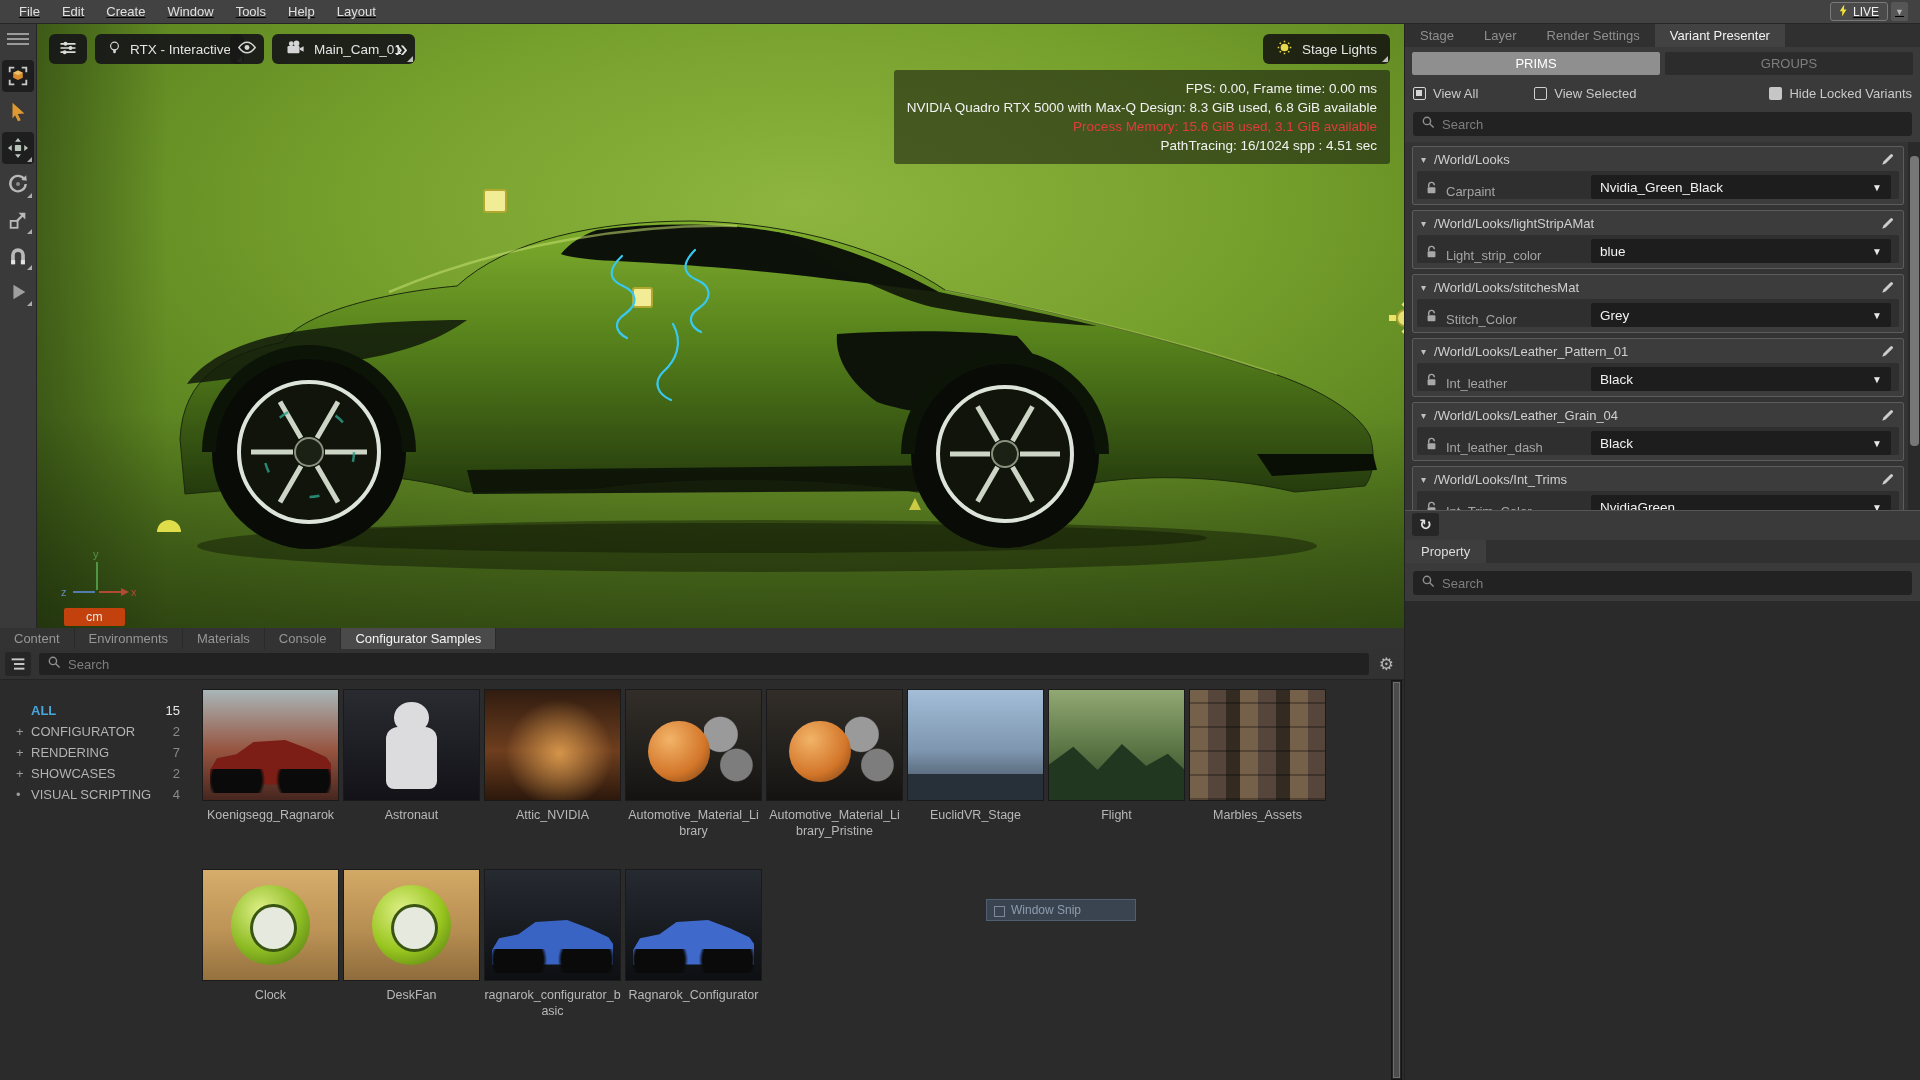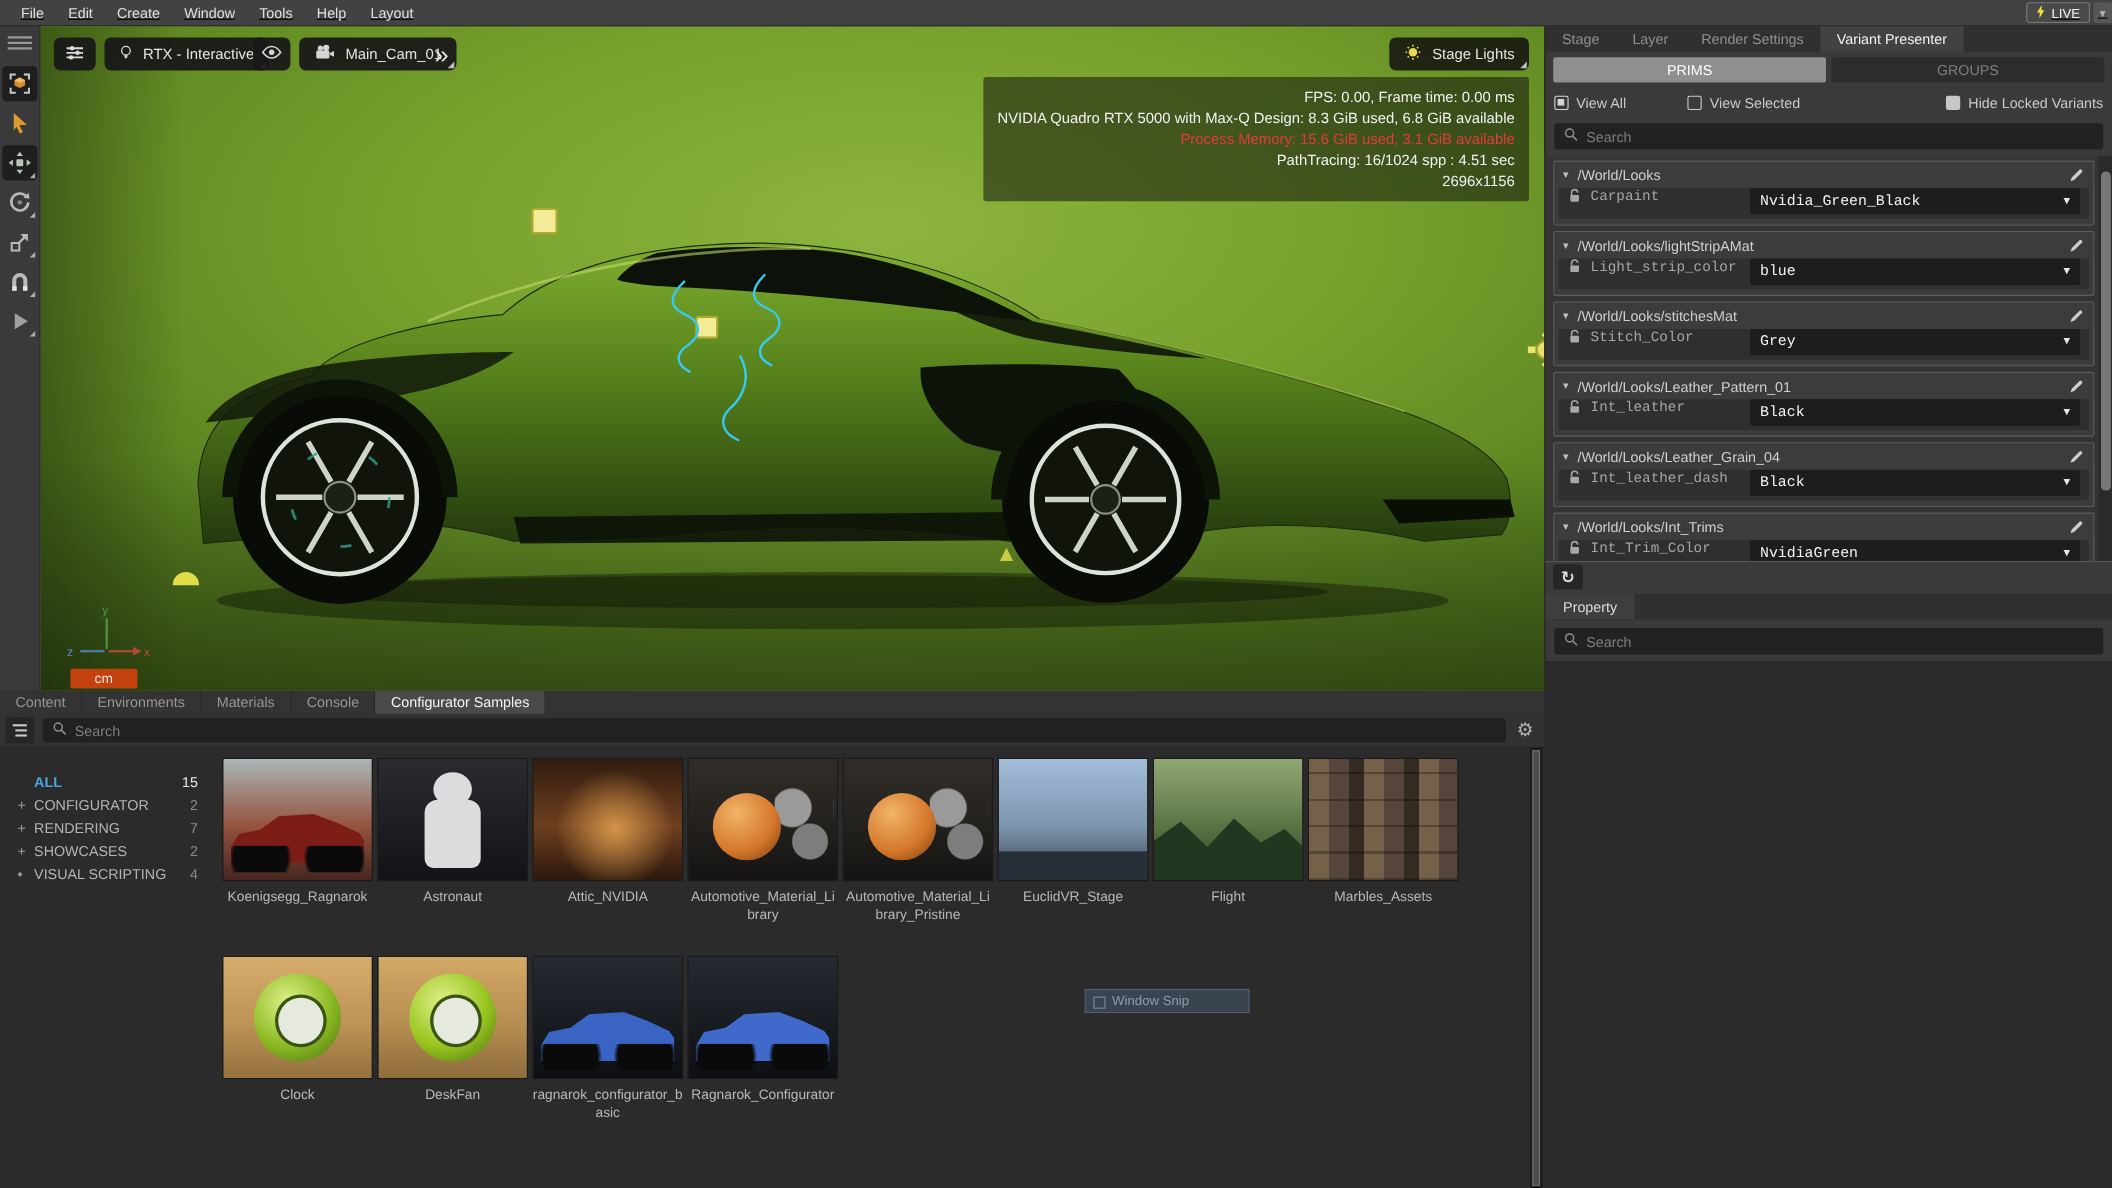--- a/index.html
+++ b/index.html
@@ -5,21 +5,21 @@
   * { margin:0; padding:0; box-sizing:border-box; }
   html,body { width:1920px; height:1080px; overflow:hidden; background:#2b2b2b;
     font-family:"Liberation Sans","DejaVu Sans",sans-serif; }
   #app { position:relative; width:1920px; height:1080px; }
 
   
   #menu-bar { position:absolute; left:0; top:0; width:1920px; height:24px;
     background:#424242; border-bottom:1px solid #262626; display:flex; align-items:center;text-decoration:underline; }
   #menu-items { display:flex; gap:4px; padding-left:10px; }
   .menu-item { color:#e0e0e0; font-size:13px; padding:3px 9px; cursor:default; }
-  #live-area { margin-left:auto; display:flex; align-items:center; gap:3px; padding-right:0; }
+  #live-area { margin-left:auto; display:flex; align-items:center; gap:3px; padding-right:12px; }
   #live-btn { display:flex; align-items:center; gap:5px; border:1px solid #7a7a7a; border-radius:3px;
     background:#4a4a4a; height:19px; padding:0 8px; color:#f2f2f2; font-size:12px; }
   #live-chevron { width:17px; height:19px; background:#565656; border-radius:2px; color:#b5b5b5;
     font-size:9px; display:flex; align-items:center; justify-content:center; }
 
   
   #left-toolbar { position:absolute; left:0; top:24px; width:37px; height:604px;
     background:#3a3a3a; border-right:1px solid #252525; display:flex; flex-direction:column; align-items:center; }
   #hamburger { width:22px; margin:6px 0 10px; }
   #hamburger div { height:2px; background:#9a9a9a; margin:3px 0; }
@@ -69,21 +69,21 @@
     gap:7px; padding:0 8px; margin:8px 8px 0; }
   .search-input { flex:1; background:transparent; border:none; outline:none; color:#bbb; font-size:13px;
     font-family:"Liberation Sans","DejaVu Sans",sans-serif; }
   .search-input::placeholder { color:#7e7e7e; }
   #variant-list { position:relative; height:368px; margin-top:6px; overflow:hidden; background:#343434; }
   .vcard { margin:4px 16px 5px 7px; border:1px solid #5c5c5c; background:#3c3c3c; border-radius:2px; }
   .vhead { height:24px; display:flex; align-items:center; gap:8px; padding:0 8px; }
   .vchev { color:#c0c0c0; font-size:10px; }
   .vpath { color:#cfcfcf; font-size:13px; }
   .vpencil { margin-left:auto; display:flex; }
-  .vrow { margin:0 4px 5px; height:28px; background:#2f2f2f; border-radius:2px; display:flex; align-items:flex-start; padding:0 8px; gap:8px;font-family:Liberation Mono, monospace; }
+  .vrow { margin:0 4px 5px; height:28px; background:#2f2f2f; border-radius:2px; display:flex; align-items:flex-end; padding:0 8px; gap:8px; }
   .vname { color:#a5a5a5; font-size:13px; }
   .vdd { margin-left:auto; width:300px; height:24px; background:#1d1d1d; border-radius:2px;
     display:flex; align-items:center; padding:0 9px; }
   .vval { color:#f2f2f2; font-size:13.5px; }
   .varrow { margin-left:auto; color:#e8e8e8; font-size:10px; }
   #v-scroll-track { position:absolute; right:0; top:0; width:12px; height:100%; background:#2a2a2a; }
   #v-scroll-thumb { position:absolute; right:1px; top:14px; width:9px; height:290px; background:#777; border-radius:4px; }
   #refresh-row { height:28px; display:flex; align-items:center; border-top:1px solid #555; }
   #refresh-btn { width:27px; height:23px; margin-left:7px; background:#262626; border-radius:3px;
     color:#dedede; font-size:15px; display:flex; align-items:center; justify-content:center; font-weight:bold; }
@@ -356,21 +356,20 @@
               <path d="M11 2.2v2M11 17.8v2M2.2 11h2M17.8 11h2M4.8 4.8l1.4 1.4M15.8 15.8l1.4 1.4M17.2 4.8l-1.4 1.4M6.2 15.8l-1.4 1.4"></path>
             </g>
           </svg></span>
       <span>Stage Lights</span>
     </div>
     <div id="stats">
       <div>FPS: 0.00, Frame time: 0.00 ms</div>
       <div>NVIDIA Quadro RTX 5000 with Max-Q Design: 8.3 GiB used, 6.8 GiB available</div>
       <div style="color:#e03c3c;">Process Memory: 15.6 GiB used, 3.1 GiB available</div>
       <div>PathTracing: 16/1024 spp : 4.51 sec</div>
-      <div>2696x1156</div>
     </div>
     <svg id="axis-gizmo" width="90" height="62" viewBox="0 0 90 62">
       <line x1="40" y1="44" x2="40" y2="16" stroke="#56a44e" stroke-width="2"></line>
       <text x="36" y="12" fill="#56a44e" font-size="11">y</text>
       <line x1="16" y1="46" x2="38" y2="46" stroke="#5a86c8" stroke-width="2"></line>
       <text x="4" y="50" fill="#6a9ad8" font-size="11">z</text>
       <line x1="42" y1="46" x2="64" y2="46" stroke="#c84a3a" stroke-width="2"></line>
       <path d="M64 42l8 4-8 4z" fill="#c84a3a"></path>
       <text x="74" y="50" fill="#c84a3a" font-size="11">x</text>
     </svg>

